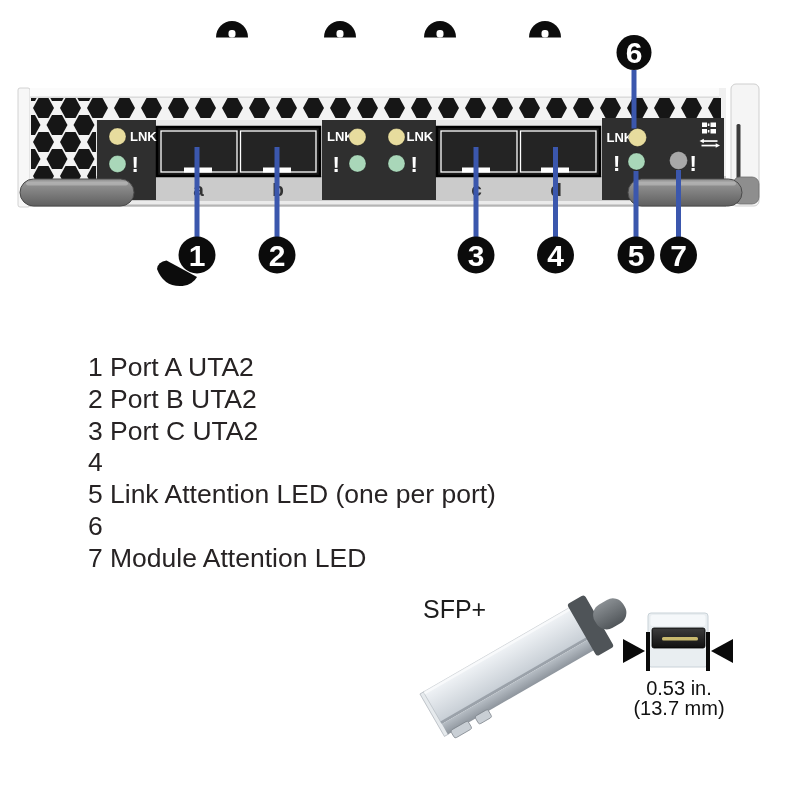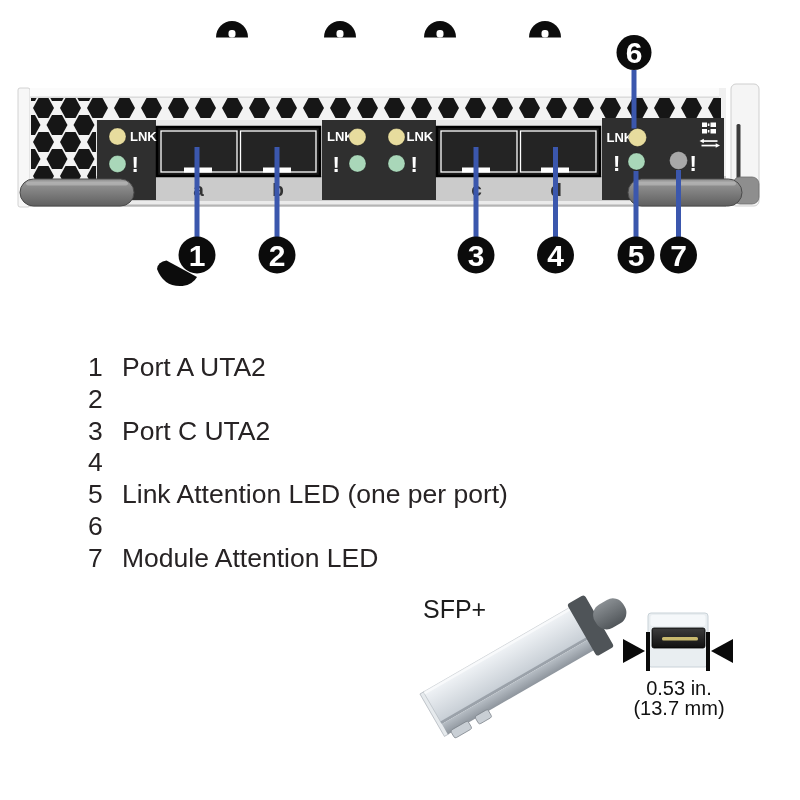--- a/index.html
+++ b/index.html
@@ -6,21 +6,21 @@
   #page{position:relative;width:800px;height:800px;background:#ffffff;overflow:hidden;
         font-family:"Liberation Sans",sans-serif;}
   svg{display:block;}
   svg text{font-family:"Liberation Sans",sans-serif;}
   .abs{position:absolute;}
   
   #legend{position:absolute;left:88px;top:352px;color:#272324;
           font-size:26.5px;line-height:31.8px;white-space:nowrap;}
   .legend-row{display:flex;height:31.8px;}
   .legend-num{display:inline-block;width:18px;flex:0 0 18px;}
-  .legend-label{margin-left:16px;}
+  .legend-label{margin-left:4px;}
 </style>
 </head>
 <body>
 
 <div id="page">
 
   <svg class="abs" style="left:0;top:0" width="800" height="300" viewBox="0 0 800 300">
     <defs>
       <path id="hex" d="M5.5 0 H15.5 L21 10 L15.5 20 H5.5 L0 10 Z"></path>
       <pattern id="hexRow" patternUnits="userSpaceOnUse" x="33" y="98" width="27" height="22">
@@ -178,20 +178,21 @@
     </g>
   </svg>
 
   <div id="legend">
     <div class="legend-row">
       <span class="legend-num">1</span>
       <span class="legend-label">Port A UTA2</span>
     </div>
     <div class="legend-row">
       <span class="legend-num">2</span>
+      <span class="legend-label">Port B UTA2</span>
     </div>
     <div class="legend-row">
       <span class="legend-num">3</span>
       <span class="legend-label">Port C UTA2</span>
     </div>
     <div class="legend-row">
       <span class="legend-num">4</span>
     </div>
     <div class="legend-row">
       <span class="legend-num">5</span>

